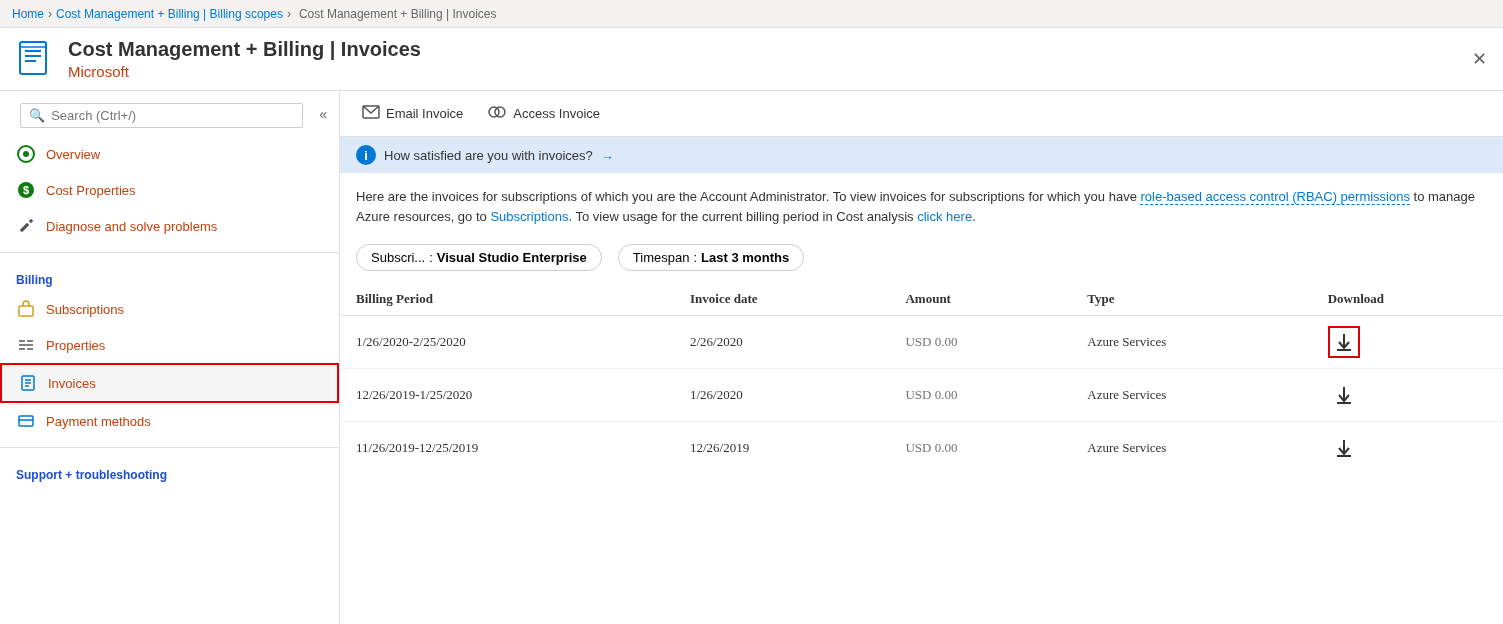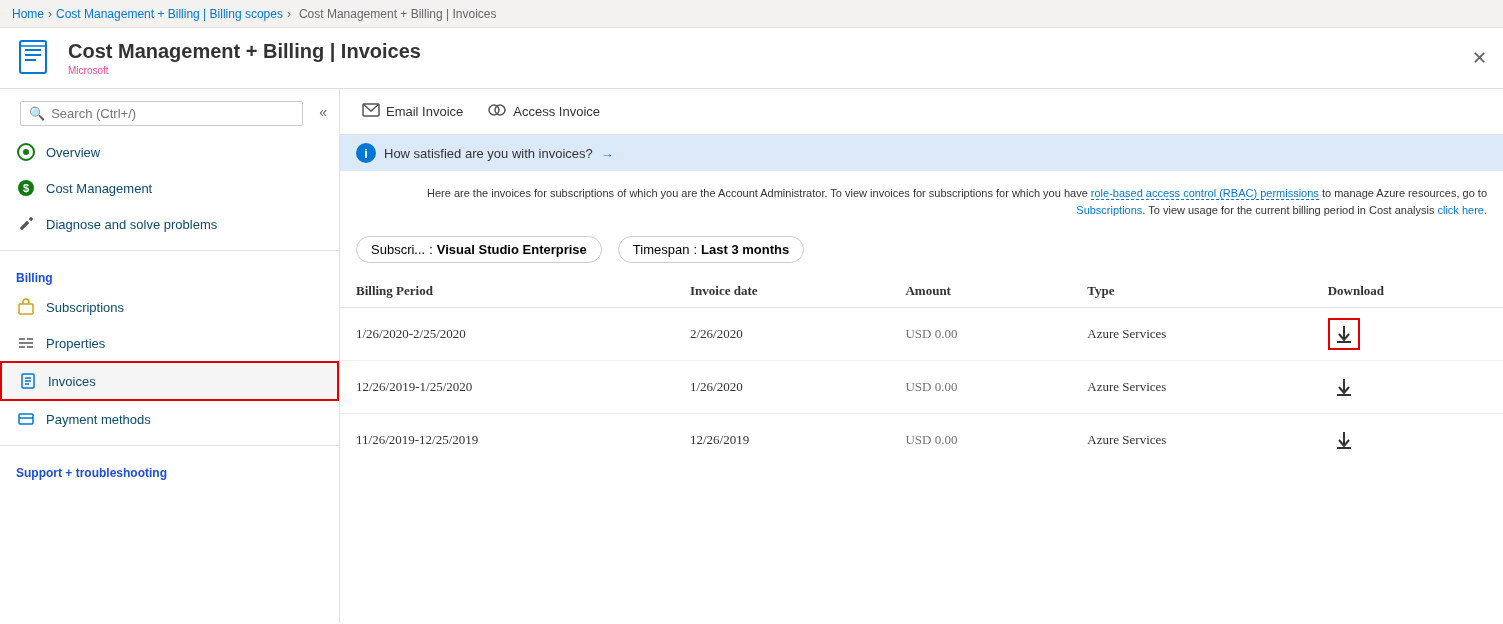--- a/index.html
+++ b/index.html
@@ -28,21 +28,21 @@
       background: #fff;
       position: relative;
     }
     .page-header-icon {
       width: 40px;
       height: 40px;
       margin-right: 12px;
       color: #0078d4;
     }
     .page-header-title { font-size: 20px; font-weight: 600; color: #333; }
-    .page-header-subtitle { font-size: 10px; color: #ec4899; margin-top: 2px; }
+    .page-header-subtitle { font-size: 15px; color: #c2410c; margin-top: 2px; }
     .close-btn {
       position: absolute;
       right: 16px;
       top: 50%;
       transform: translateY(-50%);
       background: none;
       border: none;
       font-size: 18px;
       cursor: pointer;
       color: #666;
@@ -91,21 +91,21 @@
       color: #666;
       font-size: 14px;
       padding: 4px;
     }
 
     .nav-item {
       display: flex;
       align-items: center;
       padding: 8px 16px;
       cursor: pointer;
-      color: #0c4a6e;
+      color: #c2410c;
       font-size: 13px;
     }
     .nav-item .nav-icon { width: 20px; height: 20px; margin-right: 10px; flex-shrink: 0; display: flex; align-items: center; justify-content: center; }
 
     .nav-section-label {
       padding: 12px 16px 4px;
       font-size: 12px;
       font-weight: 700;
       color: #1d4ed8;
       text-transform: none;
@@ -168,24 +168,23 @@
       color: #fff;
       font-size: 13px;
       font-weight: 700;
       flex-shrink: 0;
     }
     .info-banner a { color: #0078d4; text-decoration: none; }
 
     
     .description-area {
       padding: 14px 16px 10px;
-      font-size: 11px;
+      font-size: 13px;
       color: #333;
       line-height: 1.5;
-      text-align: right;
     }
     .description-area a { color: #0078d4; text-decoration: none; }
     .link-dashed { border-bottom: 1px dashed #0078d4; }
 
     
     .filter-row {
       display: flex;
       padding: 8px 16px 12px;
       gap: 16px;
     }
@@ -292,21 +291,21 @@
       <span>Overview</span>
     </div>
 
     <div class="nav-item">
       <div class="nav-icon">
         <svg width="18" height="18" viewBox="0 0 18 18">
             <circle cx="9" cy="9" r="8" fill="#107c10"></circle>
             <text x="9" y="13" text-anchor="middle" fill="white" font-size="11" font-weight="bold">$</text>
           </svg>
       </div>
-      <span>Cost Management</span>
+      <span>Cost Properties</span>
     </div>
 
     <div class="nav-item">
       <div class="nav-icon">
         <svg width="18" height="18" viewBox="0 0 18 18">
             <path d="M14 2l-2 2 2 2 2-2zM3 13l7-7 2 2-7 7z" fill="#555" stroke="#555" stroke-width="0.5"></path>
           </svg>
       </div>
       <span>Diagnose and solve problems</span>
     </div>

